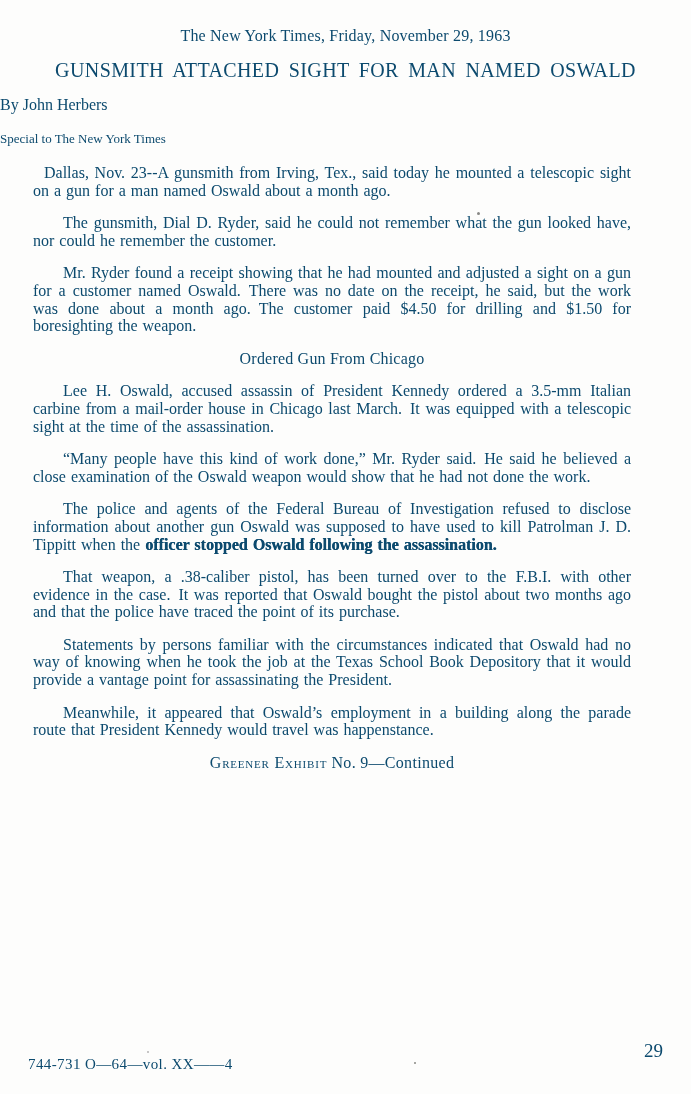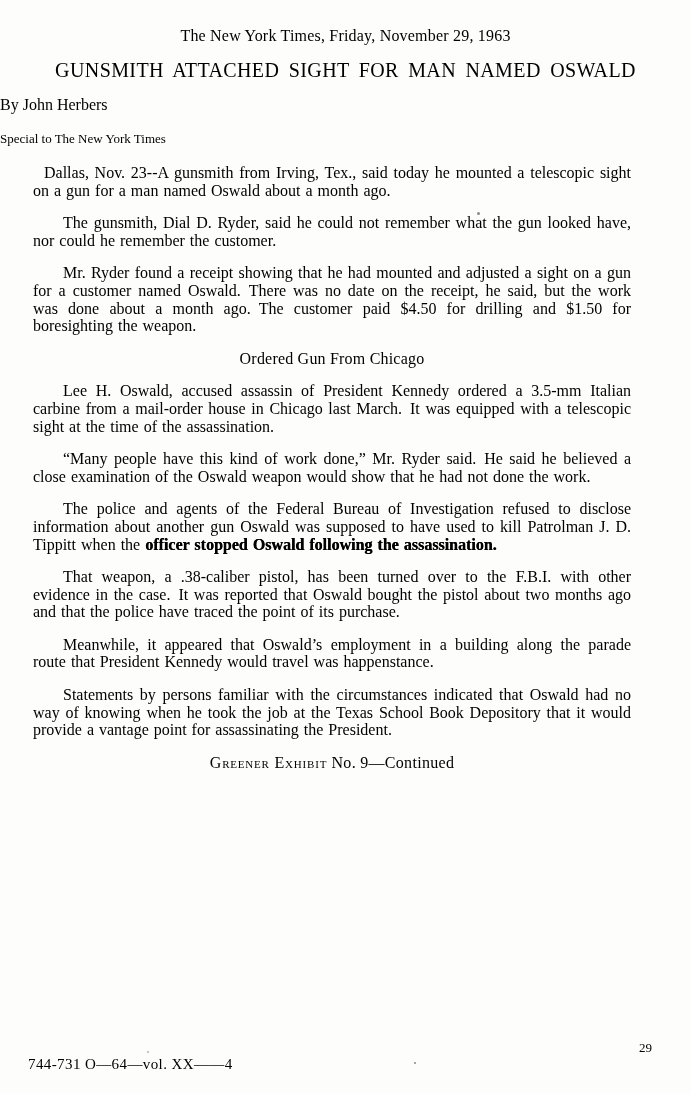--- a/index.html
+++ b/index.html
@@ -6,21 +6,21 @@
     margin: 0;
     padding: 0;
     background: #ffffff;
   }
   .page {
     position: relative;
     width: 691px;
     height: 1094px;
     box-sizing: border-box;
     background: #fdfdfc;
-    color: #000000;
+    color: #0c4a6e;
     font-family: "Liberation Serif", "DejaVu Serif", serif;
     padding-top: 27px;
     overflow: hidden;
   }
   .masthead {
     text-align: center;
     font-size: 16px;
     line-height: 17px;
     margin: 0 0 18px 0;
     letter-spacing: 0.2px;
@@ -84,23 +84,23 @@
   }
   .print-code {
     position: absolute;
     left: 28px;
     top: 1056px;
     font-size: 15px;
     letter-spacing: 0.4px;
   }
   .page-number {
     position: absolute;
-    right: 39px;
+    right: 28px;
     top: 1040px;
-    font-size: 13px;
+    font-size: 19px;
   }
   .speck {
     position: absolute;
     background: #4a4945;
     border-radius: 50%;
     opacity: 0.65;
   }
   .speck-1 { left: 477px; top: 212px; width: 3px; height: 3px; }
   .speck-2 { left: 414px; top: 1062px; width: 2px; height: 2px; }
   .speck-3 { left: 147px; top: 1051px; width: 2px; height: 2px; opacity: 0.4; }
@@ -129,23 +129,23 @@
     <h2 class="subhead">Ordered Gun From Chicago</h2>
 
     <p class="para">Lee H. Oswald, accused assassin of President Kennedy ordered a 3.5-mm Italian carbine from a mail-order house in Chicago last March. It was equipped with a telescopic sight at the time of the assassination.</p>
 
     <p class="para">“Many people have this kind of work done,” Mr. Ryder said. He said he believed a close examination of the Oswald weapon would show that he had not done the work.</p>
 
     <p class="para"><span>The police and agents of the Federal Bureau of Investigation refused to disclose information about another gun Oswald was supposed to have used to kill Patrolman J. D. Tippitt when the </span><span class="ink-heavy">officer stopped Oswald following the assassination.</span></p>
 
     <p class="para">That weapon, a .38-caliber pistol, has been turned over to the F.B.I. with other evidence in the case. It was reported that Oswald bought the pistol about two months ago and that the police have traced the point of its purchase.</p>
 
+    <p class="para">Statements by persons familiar with the circumstances indicated that Oswald had no way of knowing when he took the job at the Texas School Book Depository that it would provide a vantage point for assassinating the President.</p>
+
     <p class="para">Meanwhile, it appeared that Oswald’s employment in a building along the parade route that President Kennedy would travel was happenstance.</p>
-
-    <p class="para">Statements by persons familiar with the circumstances indicated that Oswald had no way of knowing when he took the job at the Texas School Book Depository that it would provide a vantage point for assassinating the President.</p>
 
     <div class="exhibit-caption"><span class="sc">Greener Exhibit</span> <span>No. 9—Continued</span></div>
 
   </div>
 
   <div class="print-code">744-731 O—64—vol. XX——4</div>
 
   <div class="page-number">29</div>
 
   <div class="speck speck-1"></div>

